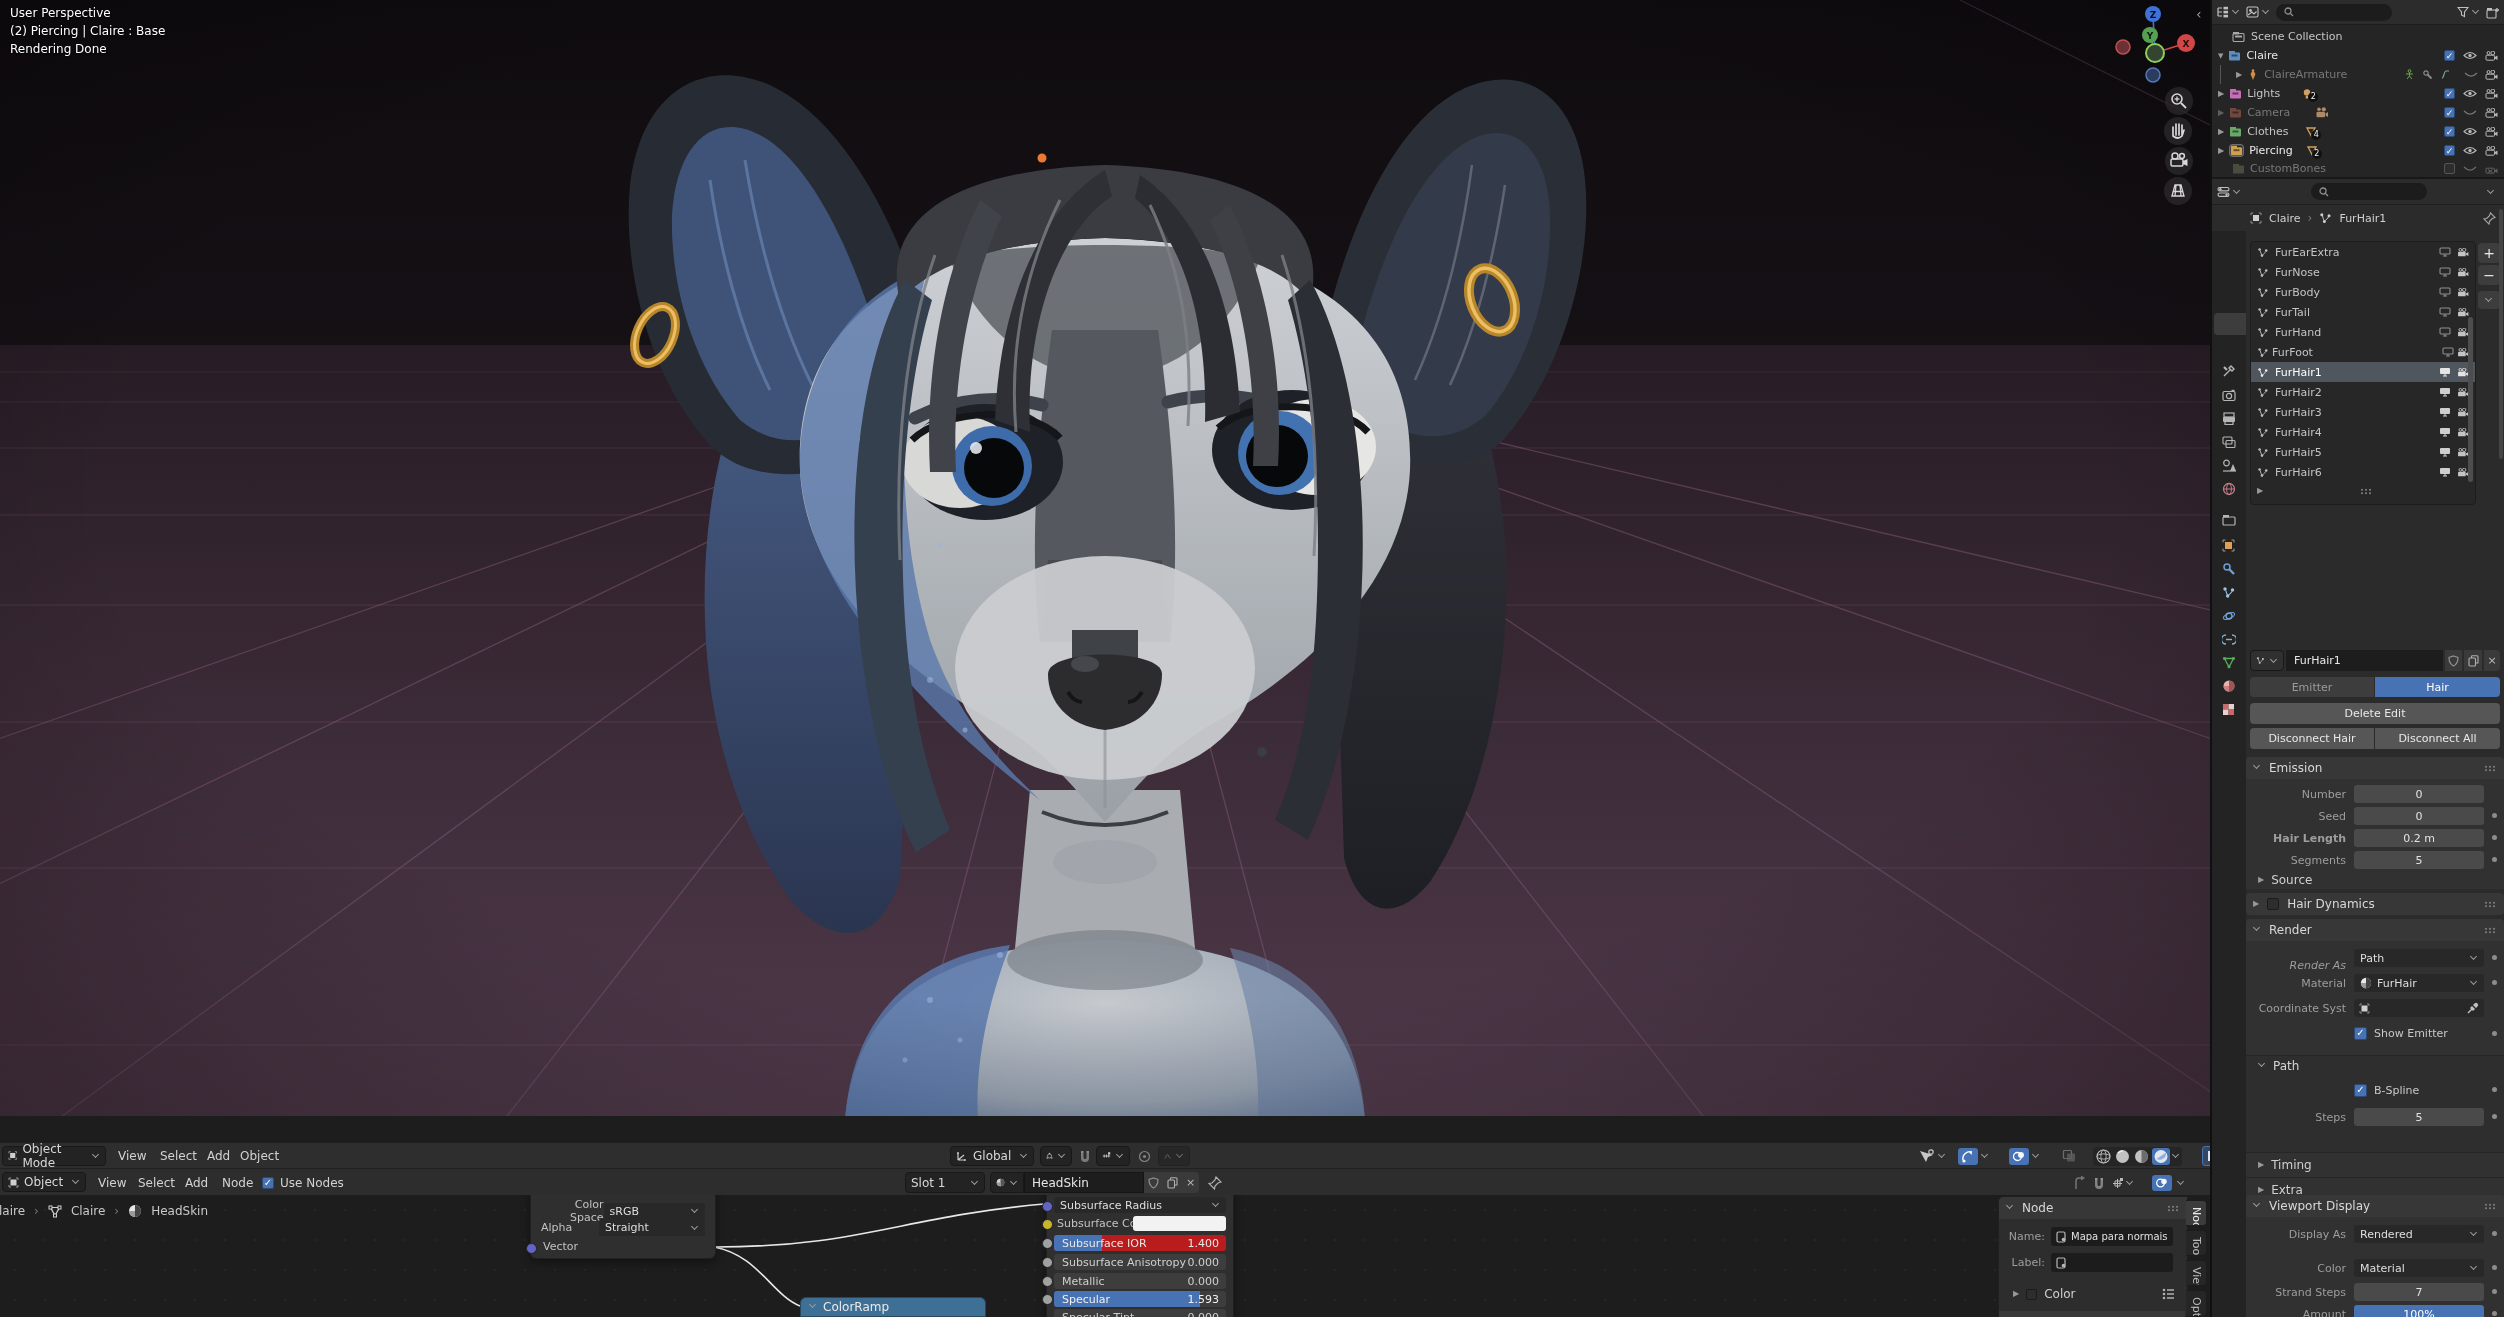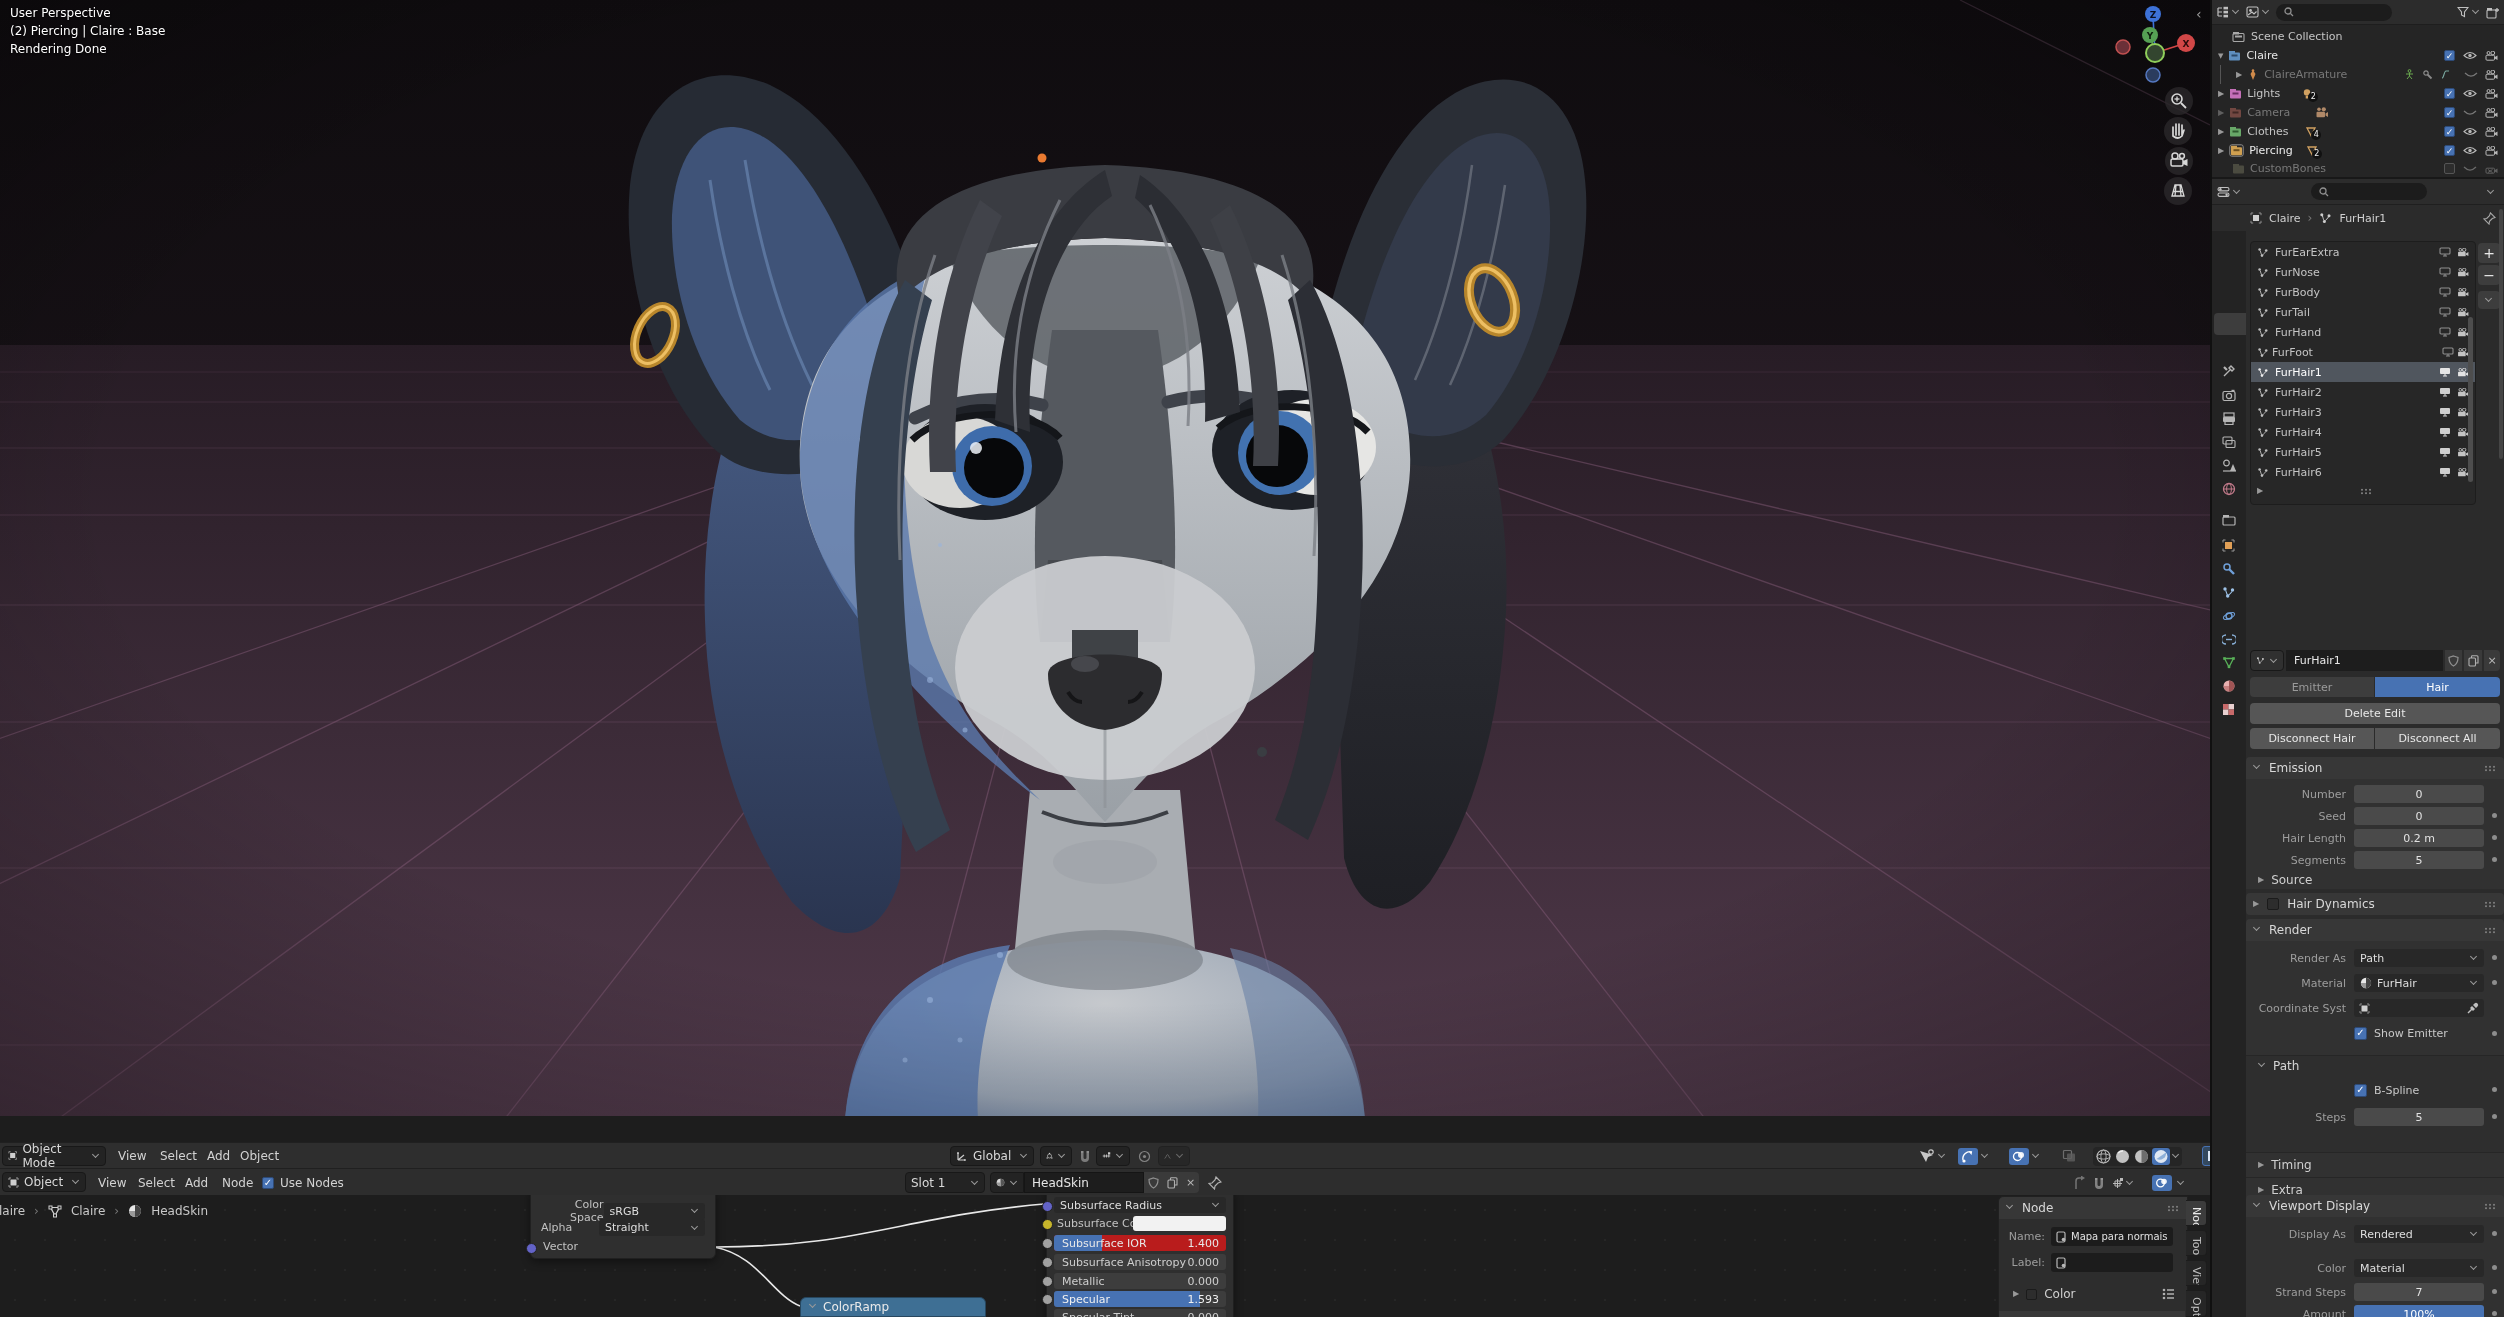--- a/index.html
+++ b/index.html
@@ -1233,21 +1233,21 @@
       <div class="sect-b" style="height:110px;position:relative;">
         <span class="lbl a" style="left:0;top:9px;width:100px;">Number</span>
         <div class="fld a" style="left:108px;top:6px;width:130px;height:18px;">
             <span>0</span>
           </div>
         <span class="lbl a" style="left:0;top:31px;width:100px;">Seed</span>
         <div class="fld a" style="left:108px;top:28px;width:130px;height:18px;">
             <span>0</span>
           </div>
         <div class="dot a" style="left:246px;top:34px;"></div>
-        <span class="lbl a" style="left:0;top:53px;width:100px;">Hair Length</span>
+        <span class="lbl a" style="left:0;top:53px;width:100px;font-weight:bold;">Hair Length</span>
         <div class="fld a" style="left:108px;top:50px;width:130px;height:18px;">
             <span>0.2 m</span>
           </div>
         <div class="dot a" style="left:246px;top:56px;"></div>
         <span class="lbl a" style="left:0;top:75px;width:100px;">Segments</span>
         <div class="fld a" style="left:108px;top:72px;width:130px;height:18px;">
             <span>5</span>
           </div>
         <div class="dot a" style="left:246px;top:78px;"></div>
         <div class="a flex" style="left:12px;top:94px;gap:7px;">
@@ -1264,21 +1264,21 @@
       <div class="grip" style="margin-left:auto;"></div>
     </div>
 
     <div class="a" style="left:34px;top:740px;width:258px;">
       <div class="sect-h" style="height:22px;border-radius:4px 4px 0 0;">
         <span class="chev" style="margin-top:-2px;"></span>
         <span>Render</span>
         <div class="grip" style="margin-left:auto;"></div>
       </div>
       <div class="sect-b" style="height:114px;position:relative;">
-        <span class="lbl a" style="left:0;top:11px;width:100px;">Render As</span>
+        <span class="lbl a" style="left:0;top:18px;width:100px;font-style:italic;">Render As</span>
         <div class="ddf a" style="left:108px;top:8px;width:130px;height:18px;">
           <span>Path</span>
             <span class="chev"></span>
         </div>
         <div class="dot a" style="left:246px;top:14px;"></div>
         <span class="lbl a" style="left:0;top:36px;width:100px;">Material</span>
         <div class="ddf a" style="left:108px;top:33px;width:130px;height:18px;gap:5px;">
           <svg width="12" height="12" viewBox="0 0 14 14">
               <circle cx="7" cy="7" r="6" fill="#e8e8e8"></circle>
               <path d="M7 1 A6 6 0 0 1 7 13 Z" fill="#444"></path>

